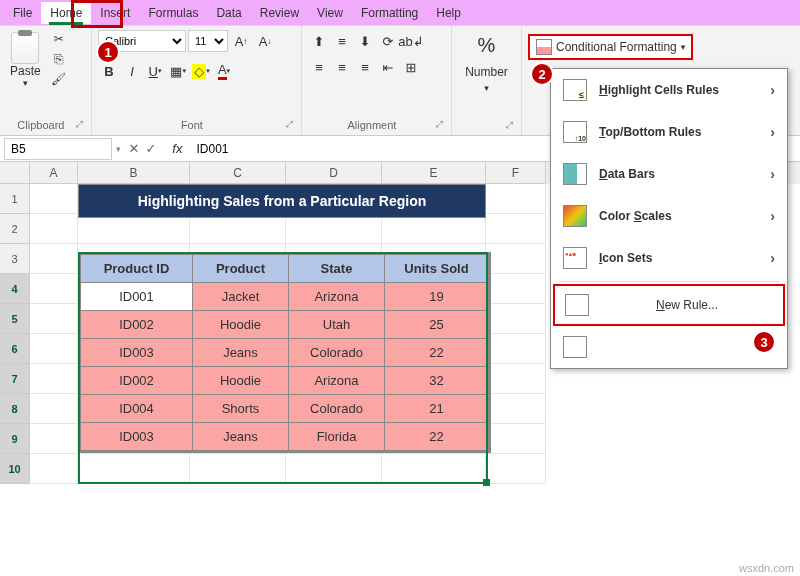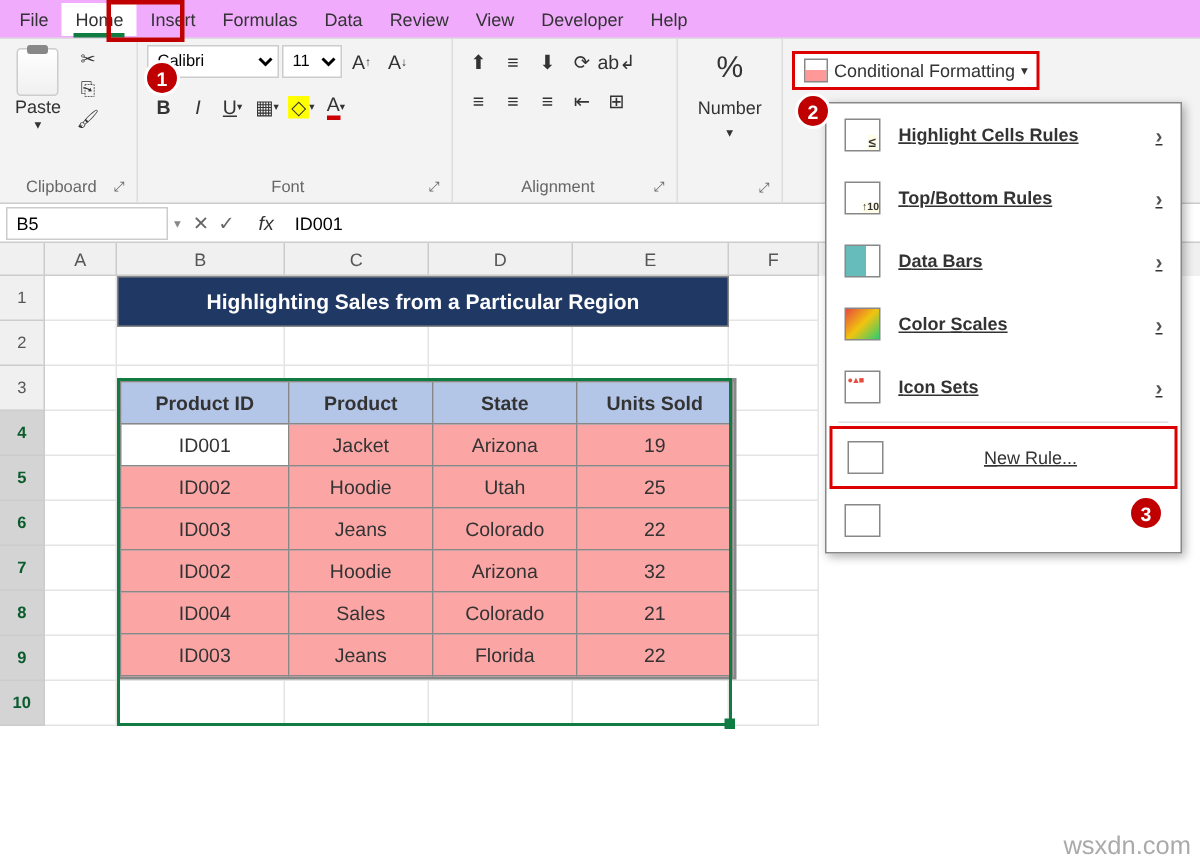--- a/index.html
+++ b/index.html
@@ -30,21 +30,21 @@
 .font-name { width: 88px; }
 .font-size { width: 40px; }
 .btn-row { display: flex; gap: 1px; }
 .fmt-btn { width: 22px; height: 22px; display: flex; align-items: center; justify-content: center; border: 1px solid transparent; font-size: 13px; cursor: pointer; }
 
 
 .cf-button { display: flex; align-items: center; gap: 4px; padding: 3px 6px; border: 2px solid #d00; background: #fff; cursor: pointer; }
 .cf-icon { width: 16px; height: 16px; background: linear-gradient(#fff 50%, #f99 50%); border: 1px solid #888; }
 
 
-.dropdown { position: absolute; top: 68px; left: 550px; width: 238px; background: #fff; border: 1px solid #888; box-shadow: 2px 2px 6px rgba(0,0,0,0.3); z-index: 100; text-decoration: underline; }
+.dropdown { position: absolute; top: 68px; left: 550px; width: 238px; background: #fff; border: 1px solid #888; box-shadow: 2px 2px 6px rgba(0,0,0,0.3); z-index: 100; }
 .dd-item { display: flex; align-items: center; padding: 10px 12px; gap: 12px; cursor: pointer; position: relative; }
 .dd-item.bold { font-weight: bold; }
 .dd-icon { width: 24px; height: 22px; flex-shrink: 0; }
 .dd-text { flex: 1; }
 .dd-arrow { font-size: 14px; color: #555; }
 .dd-item.newrule { border: 2px solid #d00; margin: 0 2px; padding: 8px 10px; text-align: center; }
 .dd-sep { height: 1px; background: #ddd; margin: 2px 8px; }
 .underline-letter { text-decoration: underline; }
 
 
@@ -96,34 +96,34 @@
 .data-table td { background: #fca5a5; padding: 6px 4px; border: 1px solid #888; text-align: center; font-size: 13px; }
 .data-table td.active-cell { background: #fff; }
 .th-b { width: 112px; } .th-c { width: 96px; } .th-d { width: 96px; } .th-e { width: 104px; }
 .selection-marquee { position: absolute; top: 90px; left: 78px; width: 410px; height: 232px; border: 2px solid #107c41; pointer-events: none; }
 .selection-handle { position: absolute; bottom: -4px; right: -4px; width: 7px; height: 7px; background: #107c41; }
 
 
 .callout { position: absolute; width: 24px; height: 24px; border-radius: 50%; background: #c00000; border: 2px solid #fff; color: #fff; font-weight: bold; display: flex; align-items: center; justify-content: center; font-size: 13px; z-index: 200; }
 .red-box-home { position: absolute; top: 0; left: 71px; width: 52px; height: 28px; border: 3px solid #c00000; z-index: 50; pointer-events: none; }
 
-.watermark { position: absolute; bottom: 2px; right: 6px; font-size: 17px; color: #aaa; }
+.watermark { position: absolute; bottom: 2px; right: 6px; font-size: 11px; color: #aaa; }
 </style>
 </head>
 <body>
 
 <div class="menubar">
   <div class="menu-item">File</div>
   <div class="menu-item active">Home</div>
   <div class="menu-item">Insert</div>
   <div class="menu-item">Formulas</div>
   <div class="menu-item">Data</div>
   <div class="menu-item">Review</div>
   <div class="menu-item">View</div>
-  <div class="menu-item">Developer</div>
+  <div class="menu-item">Formatting</div>
   <div class="menu-item">Help</div>
 </div>
 <div class="red-box-home"></div>
 
 <div class="ribbon">
   <div class="ribbon-group" style="width:92px">
     <div class="ribbon-group-content">
       <div class="paste-btn">
         <div class="paste-icon"></div>
         <span>Paste</span>
@@ -395,21 +395,21 @@
             <td>22</td>
           </tr>
           <tr>
             <td>ID002</td>
             <td>Hoodie</td>
             <td>Arizona</td>
             <td>32</td>
           </tr>
           <tr>
             <td>ID004</td>
-            <td>Sales</td>
+            <td>Shorts</td>
             <td>Colorado</td>
             <td>21</td>
           </tr>
           <tr>
             <td>ID003</td>
             <td>Jeans</td>
             <td>Florida</td>
             <td>22</td>
           </tr>
         </tbody>

